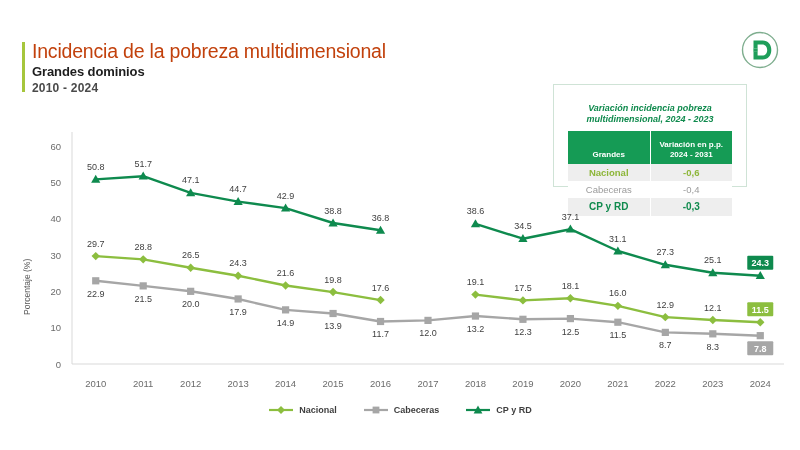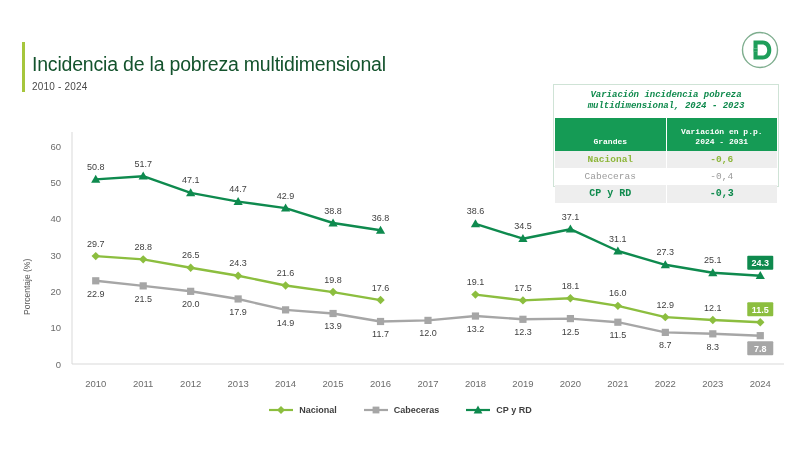--- a/index.html
+++ b/index.html
@@ -12,43 +12,43 @@
   }
   #root { position:absolute; inset:0; background:#fff; }
 
   
   .header { position:absolute; left:0; top:0; width:800px; height:100px; }
   .accent-bar {
     position:absolute; left:22px; top:42px; width:3px; height:50px;
     background:#A6C63C;
   }
   .title {
-    position:absolute; left:32px; top:53px;
-    font-size:19.5px; color:#14532d; font-weight:400;
+    position:absolute; left:32px; top:40px;
+    font-size:19.5px; color:#c2410c; font-weight:400;
     letter-spacing:-0.2px; white-space:nowrap;
   }
   .subtitle {
     position:absolute; left:32px; top:64px;
     font-size:13px; color:#1d1d1d; font-weight:bold;
     letter-spacing:-0.1px; white-space:nowrap;
   }
   .period {
     position:absolute; left:32px; top:81px;
-    font-size:10px; color:#4a4a4a; font-weight:400;
+    font-size:12px; color:#4a4a4a; font-weight:700;
     letter-spacing:0.2px; white-space:nowrap;
   }
 
   
   .logo { position:absolute; right:18px; top:28px; width:44px; height:44px; }
 
   
   .vtable {
-    position:absolute; left:553px; top:84px; width:226px; height:103px;
+    position:absolute; left:553px; top:84px; width:194px; height:103px;
     border:1.5px solid #cfe3d6; background:#fff;
-    box-sizing:border-box; padding:1px;font-family:Liberation Mono, monospace;
+    box-sizing:border-box; padding:14px;
   }
   .vtable-title {
     text-align:center; font-size:9px; font-weight:bold; font-style:italic;
     color:#0f8a4d; line-height:1.25; padding:4px 6px 5px 6px;
   }
   .vtable table { width:100%; border-collapse:collapse; table-layout:fixed; }
   .vtable th {
     background:#159B55; color:#ffffff; font-size:8px; font-weight:bold;
     padding:3px 2px 4px 2px; vertical-align:bottom; line-height:1.2;
     border-right:1.5px solid #ffffff;
@@ -91,20 +91,21 @@
   .lg-text { font-size:9px; color:#3f3f3f; font-weight:bold; }
 </style>
 </head>
 <body>
 
 <div id="root">
 
   <div class="header">
     <div class="accent-bar"></div>
     <div class="title">Incidencia de la pobreza multidimensional</div>
+    <div class="subtitle">Grandes dominios</div>
     <div class="period">2010 - 2024</div>
 
     <div class="logo">
       <svg width="44" height="44" viewBox="0 0 44 44">
         <circle cx="22" cy="22" r="17.5" fill="none" stroke="#7fae8f" stroke-width="1.4"></circle>
         <path d="M15.5 12.5 h9.2 c5.3 0 8.6 4 8.6 9.5 c0 5.5 -3.3 9.5 -8.6 9.5 h-9.2 z
                  M19.6 16.4 v11.2 h4.6 c3.1 0 5.0 -2.3 5.0 -5.6 c0 -3.3 -1.9 -5.6 -5.0 -5.6 z" fill="#1E9E5A" fill-rule="evenodd"></path>
         <rect x="15.5" y="20.4" width="7.2" height="3.4" fill="#ffffff"></rect>
         <rect x="15.5" y="20.4" width="4.2" height="3.4" fill="#1E9E5A"></rect>
       </svg>

